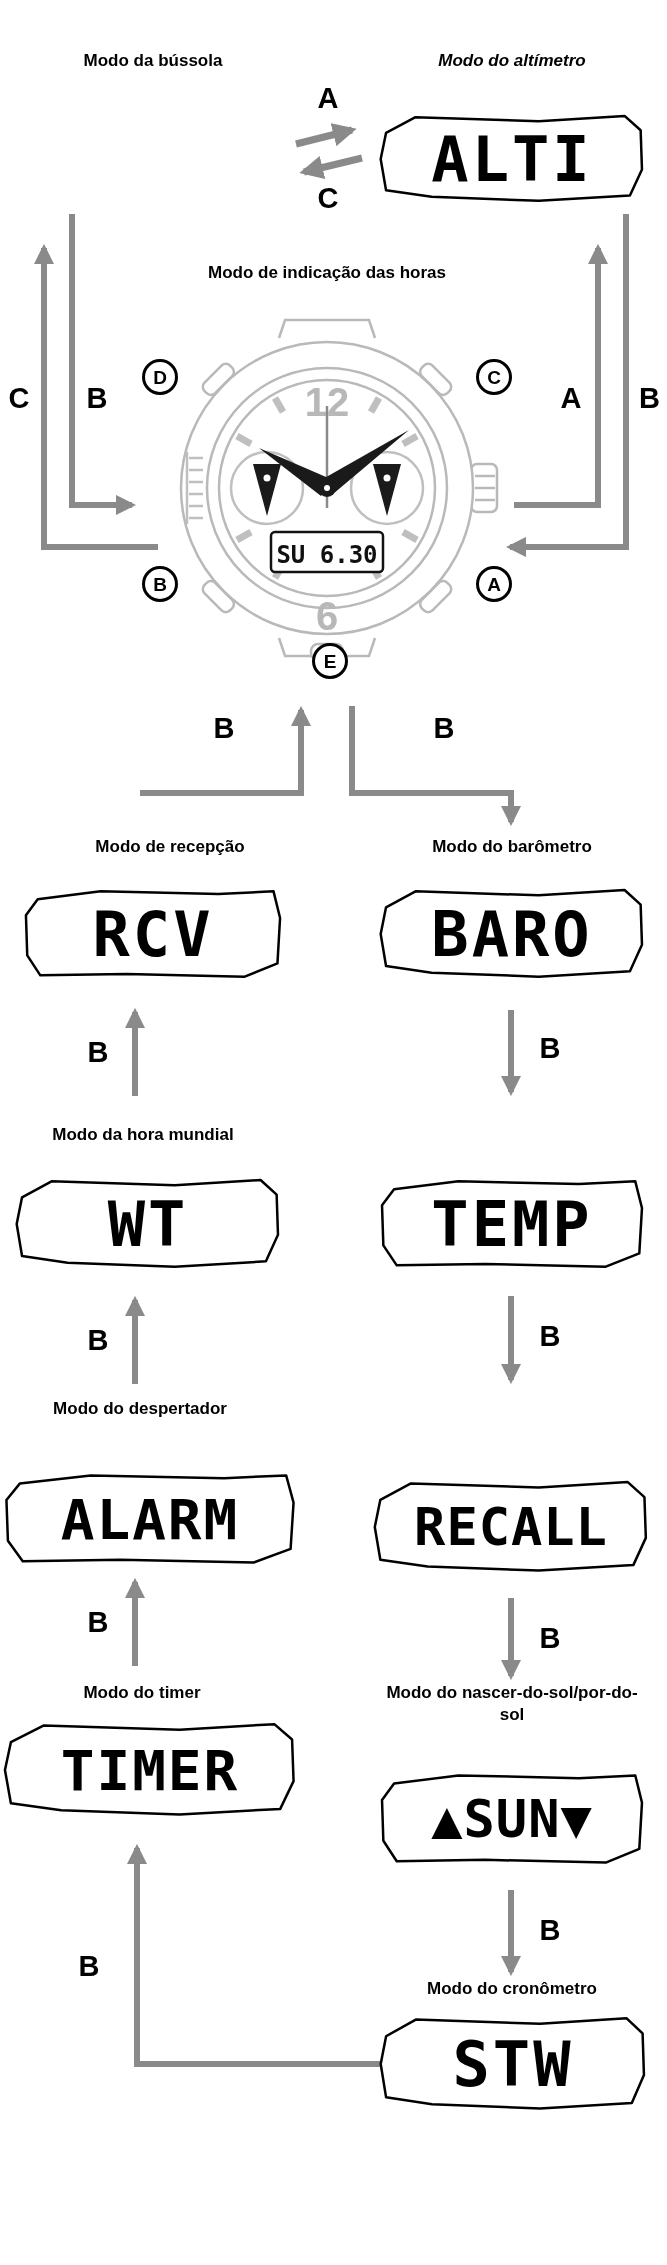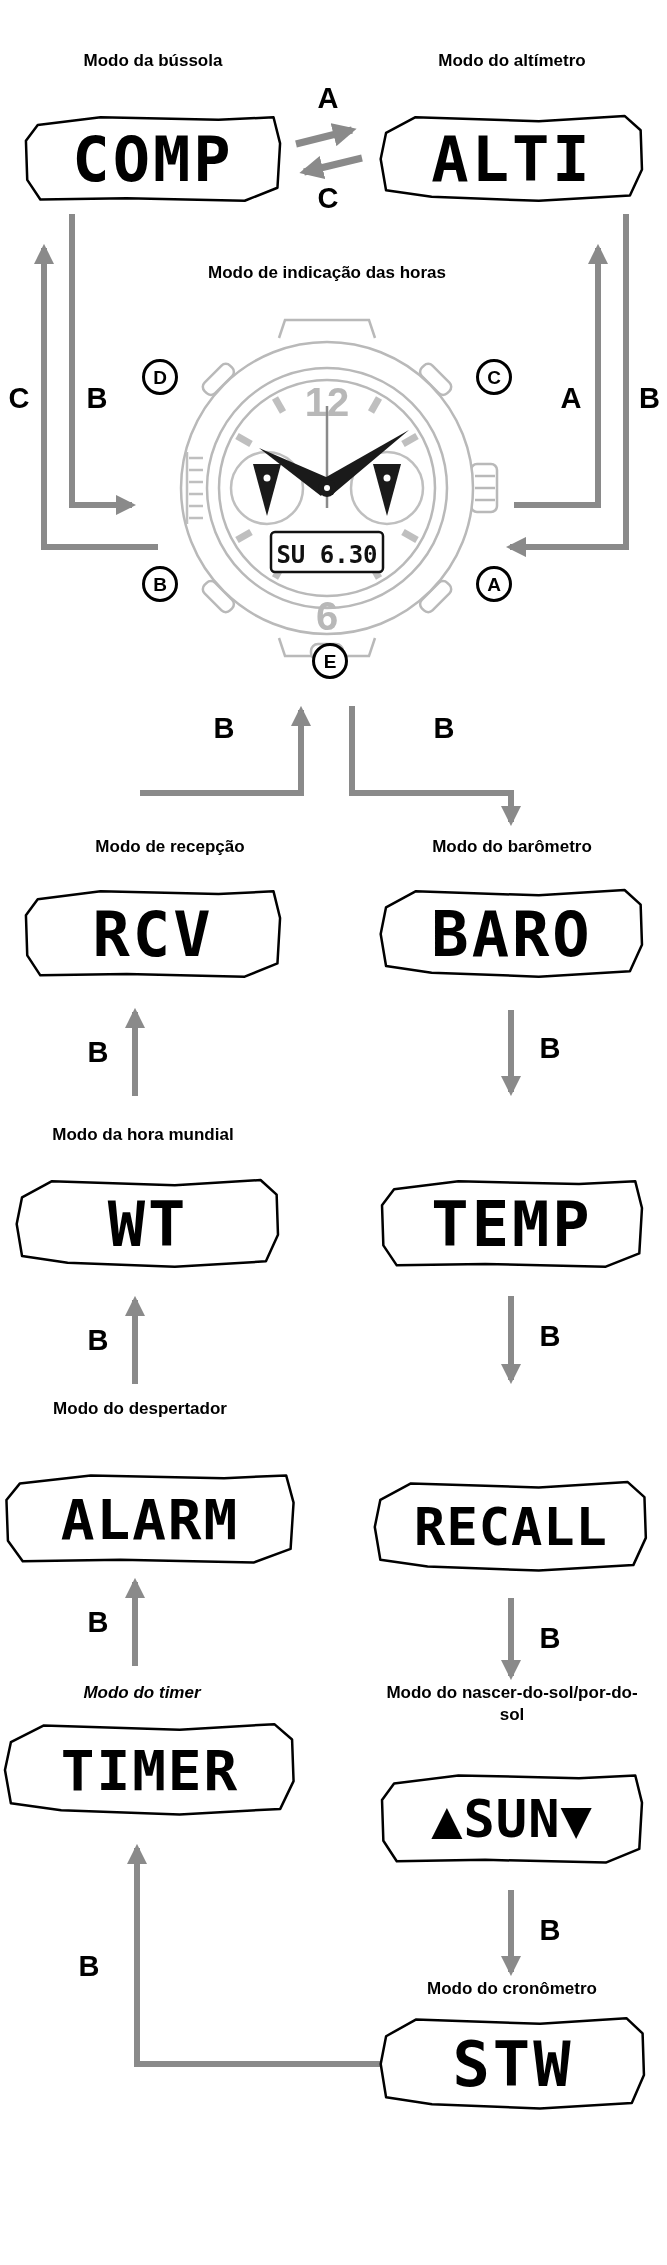--- a/index.html
+++ b/index.html
@@ -49,30 +49,24 @@
       <path d="M 135 1666 L 135 1582" stroke-width="6" marker-end="url(#ah)"></path>
       <path d="M 511 1010 L 511 1092" stroke-width="6" marker-end="url(#ah)"></path>
       <path d="M 511 1296 L 511 1380" stroke-width="6" marker-end="url(#ah)"></path>
       <path d="M 511 1598 L 511 1676" stroke-width="6" marker-end="url(#ah)"></path>
       <path d="M 511 1890 L 511 1972" stroke-width="6" marker-end="url(#ah)"></path>
       <path d="M 380 2064 L 137 2064 L 137 1848" stroke-width="6" marker-end="url(#ah)"></path>
     </g>
   </svg>
 
   <div class="abs label txt" style="left:22px;top:50px;width:262px;">Modo da bússola</div>
-  <div class="abs label txt" style="left:378px;top:50px;width:268px;">Modo do altímetro</div>
+  <div class="abs label txt" style="left:378px;top:50px;width:268px;font-style:italic;">Modo do altímetro</div>
   <div class="abs letter txt" style="left:306px;top:84px;width:44px;">A</div>
   <div class="abs letter txt" style="left:306px;top:184px;width:44px;">C</div>
 
-  <div class="panel" style="left:22px;top:112px;width:262px;height:94px;">
-    <svg class="shape" viewBox="0 0 200 72" preserveAspectRatio="none">
-      <path d="M 12 10 L 60 4 L 150 6 L 192 4 L 197 24 L 195 58 L 170 68 L 80 66 L 14 67 L 4 52 L 3 22 Z" fill="#fff" stroke="#000" stroke-width="2.5" stroke-linejoin="round" vector-effect="non-scaling-stroke"></path>
-    </svg>
-    <div class="ptext">COMP</div>
-  </div>
   <div class="panel" style="left:378px;top:112px;width:268px;height:94px;">
     <svg class="shape" viewBox="0 0 200 72" preserveAspectRatio="none">
       <path d="M 6 16 L 28 4 L 120 7 L 184 3 L 196 14 L 197 44 L 188 64 L 120 68 L 40 65 L 6 60 L 2 36 Z" fill="#fff" stroke="#000" stroke-width="2.5" stroke-linejoin="round" vector-effect="non-scaling-stroke"></path>
     </svg>
     <div class="ptext">ALTI</div>
   </div>
 
   <div class="abs label txt" style="left:104px;top:262px;width:446px;">Modo de indicação das horas</div>
 
   <div class="abs letter txt" style="left:2px;top:384px;width:34px;">C</div>
@@ -189,21 +183,21 @@
   <div class="panel" style="left:372px;top:1478px;width:278px;height:98px;">
     <svg class="shape" viewBox="0 0 200 72" preserveAspectRatio="none">
       <path d="M 6 16 L 28 4 L 120 7 L 184 3 L 196 14 L 197 44 L 188 64 L 120 68 L 40 65 L 6 60 L 2 36 Z" fill="#fff" stroke="#000" stroke-width="2.5" stroke-linejoin="round" vector-effect="non-scaling-stroke"></path>
     </svg>
     <div class="ptext small">RECALL</div>
   </div>
 
   <div class="abs letter txt" style="left:76px;top:1608px;width:44px;">B</div>
   <div class="abs letter txt" style="left:528px;top:1624px;width:44px;">B</div>
 
-  <div class="abs label txt" style="left:10px;top:1682px;width:264px;font-style:italic;">Modo do timer</div>
+  <div class="abs label txt" style="left:10px;top:1682px;width:264px;">Modo do timer</div>
   <div class="abs label txt" style="left:378px;top:1682px;width:268px;">Modo do nascer-do-sol/por-do-sol</div>
   <div class="panel" style="left:2px;top:1720px;width:296px;height:100px;">
     <svg class="shape" viewBox="0 0 200 72" preserveAspectRatio="none">
       <path d="M 6 16 L 28 4 L 120 7 L 184 3 L 196 14 L 197 44 L 188 64 L 120 68 L 40 65 L 6 60 L 2 36 Z" fill="#fff" stroke="#000" stroke-width="2.5" stroke-linejoin="round" vector-effect="non-scaling-stroke"></path>
     </svg>
     <div class="ptext big5">TIMER</div>
   </div>
   <div class="panel" style="left:378px;top:1770px;width:268px;height:98px;">
     <svg class="shape" viewBox="0 0 200 72" preserveAspectRatio="none">
       <path d="M 12 10 L 60 4 L 150 6 L 192 4 L 197 24 L 195 58 L 170 68 L 80 66 L 14 67 L 4 52 L 3 22 Z" fill="#fff" stroke="#000" stroke-width="2.5" stroke-linejoin="round" vector-effect="non-scaling-stroke"></path>

